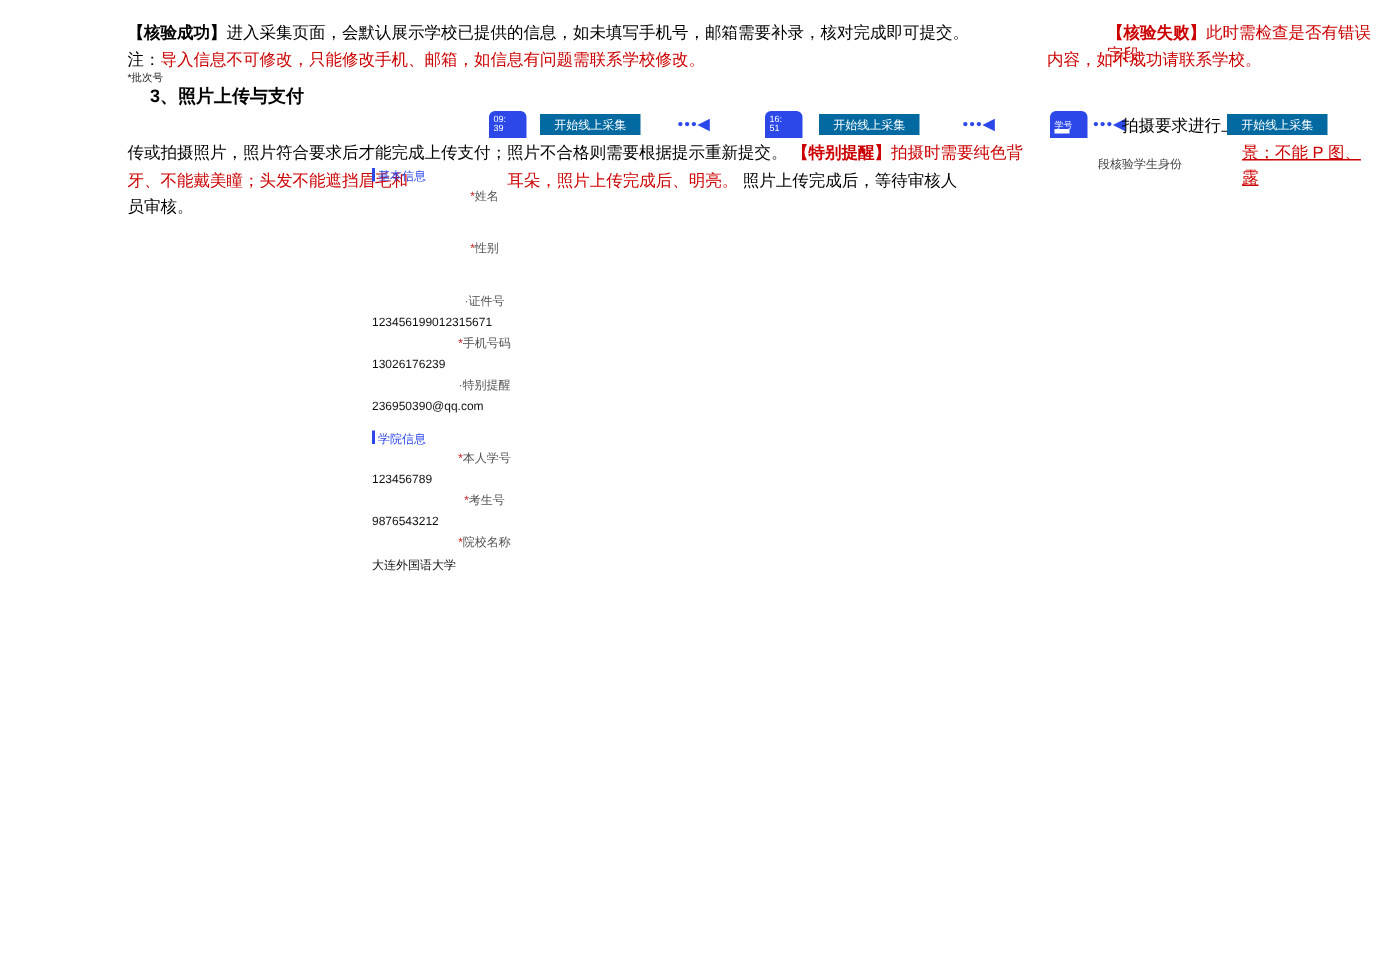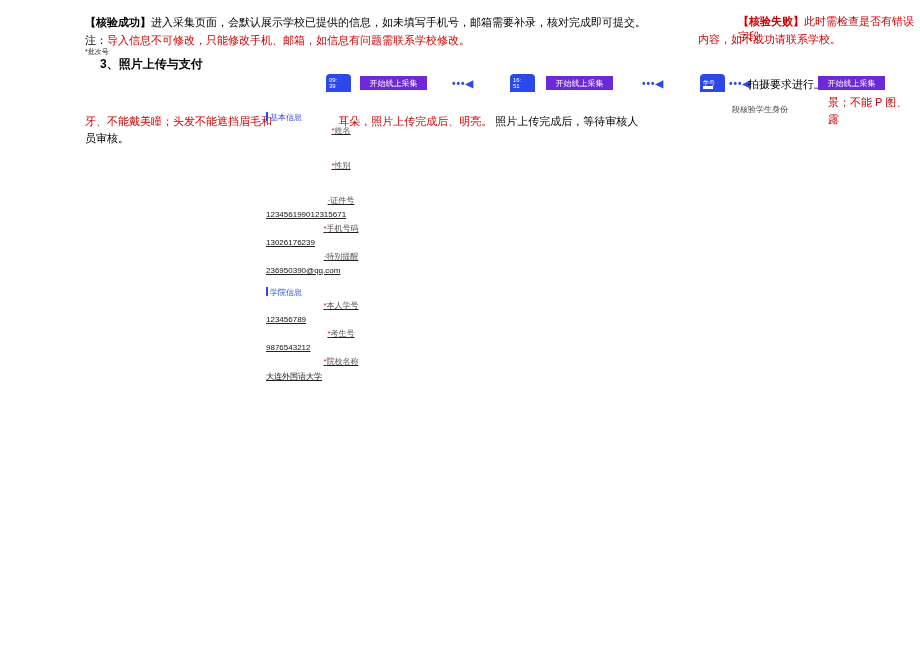--- a/index.html
+++ b/index.html
@@ -41,46 +41,46 @@
     padding-left: 3px;
     box-sizing: border-box;
   }
   .phone.a { left: 326px; }
   .phone.b { left: 510px; }
   .phone.c { left: 700px; }
   .phone.c::after{ content:""; position:absolute; left:3px; bottom:3px; width:10px; height:3px; background:#fff;}
 
   .btn {
     position: absolute; top: 76px; height: 14px;
-    background: #6d28d9; color:#fff; font-size:8px;
+    background: #0369a1; color:#fff; font-size:8px;
     display:flex; justify-content:center; align-items:center;
     padding: 0 6px;
   }
   .btn.a { left: 360px; width:55px; }
   .btn.b { left: 546px; width:55px; }
   .btn.c { left: 818px; width:55px; }
 
   .dots {
     position:absolute; top:76px; height:14px;
     display:flex; justify-content:center; align-items:center;
     color:#2c48e8; font-size:10px; font-weight:bold; letter-spacing:1px;
   }
   .dots.a { left: 448px; width:30px;}
   .dots.b { left: 638px; width:30px;}
   .dots.c { left: 735px; width:10px;}
 
   
   .flow2 { position:absolute; top:94px; left:85px; width:635px; line-height:1.5; }
-  .flow2b { position:absolute; top:94px; left:828px; width:90px; line-height:1.5; }
+  .flow2b { position:absolute; top:94px; left:828px; width:90px; line-height:1.5;text-decoration:underline; }
   .flow3 { position:absolute; top:113px; left:85px; width:560px; line-height:1.5; }
 
   .verifybox { position:absolute; top:104px; left:732px; width:68px; font-size:8px; color:#444; }
 
   
-  .form { position:absolute; top:110px; left:266px; width:150px; font-size:8px; color:#222;text-decoration:underline; }
+  .form { position:absolute; top:110px; left:248px; width:150px; font-size:8px; color:#222; }
   .section-title { color:#2c48e8; display:inline-block; margin: 2px 0; }
   .section-title::before { content:""; display:inline-block; width:2px; height:9px; background:#2c48e8; margin-right:2px; vertical-align:-1px;}
   .lbl { color:#555; margin-top:0; margin-bottom:4px; display:block;text-align:center;}
   .lbl::before { content:"*"; color:#c22;}
   .lbl.dot::before { content:"·"; color:#555;}
   .val { color:#111; display:block; margin-bottom:4px;}
   .spacer { height:20px; }
 </style>
 </head>
 <body>
@@ -113,20 +113,24 @@
     </div>
   <div class="btn b">开始线上采集</div>
   <div class="dots b">•••◀</div>
   <div class="phone c">
       <span>学号</span>
     </div>
   <div class="dots c">•••◀</div>
   <div class="rowtxt2">拍摄要求进行上</div>
   <div class="btn c">开始线上采集</div>
 
+  <div class="flow2">
+    <span>传或拍摄照片，照片符合要求后才能完成上传支付；照片不合格则需要根据提示重新提交。</span>
+    <span class="red bold">【特别提醒】</span><span class="red">拍摄时需要纯色背</span>
+  </div>
   <div class="flow2b red">景；不能 P 图、露</div>
   <div class="verifybox">段核验学生身份</div>
 
   <div class="flow3">
     <span class="red">牙、不能戴美瞳；头发不能遮挡眉毛和</span>
     <span style="display:inline-block;width:60px;"></span>
     <span class="red">耳朵，照片上传完成后、明亮。</span>
     <span>照片上传完成后，等待审核人员审核。</span>
   </div>
 

